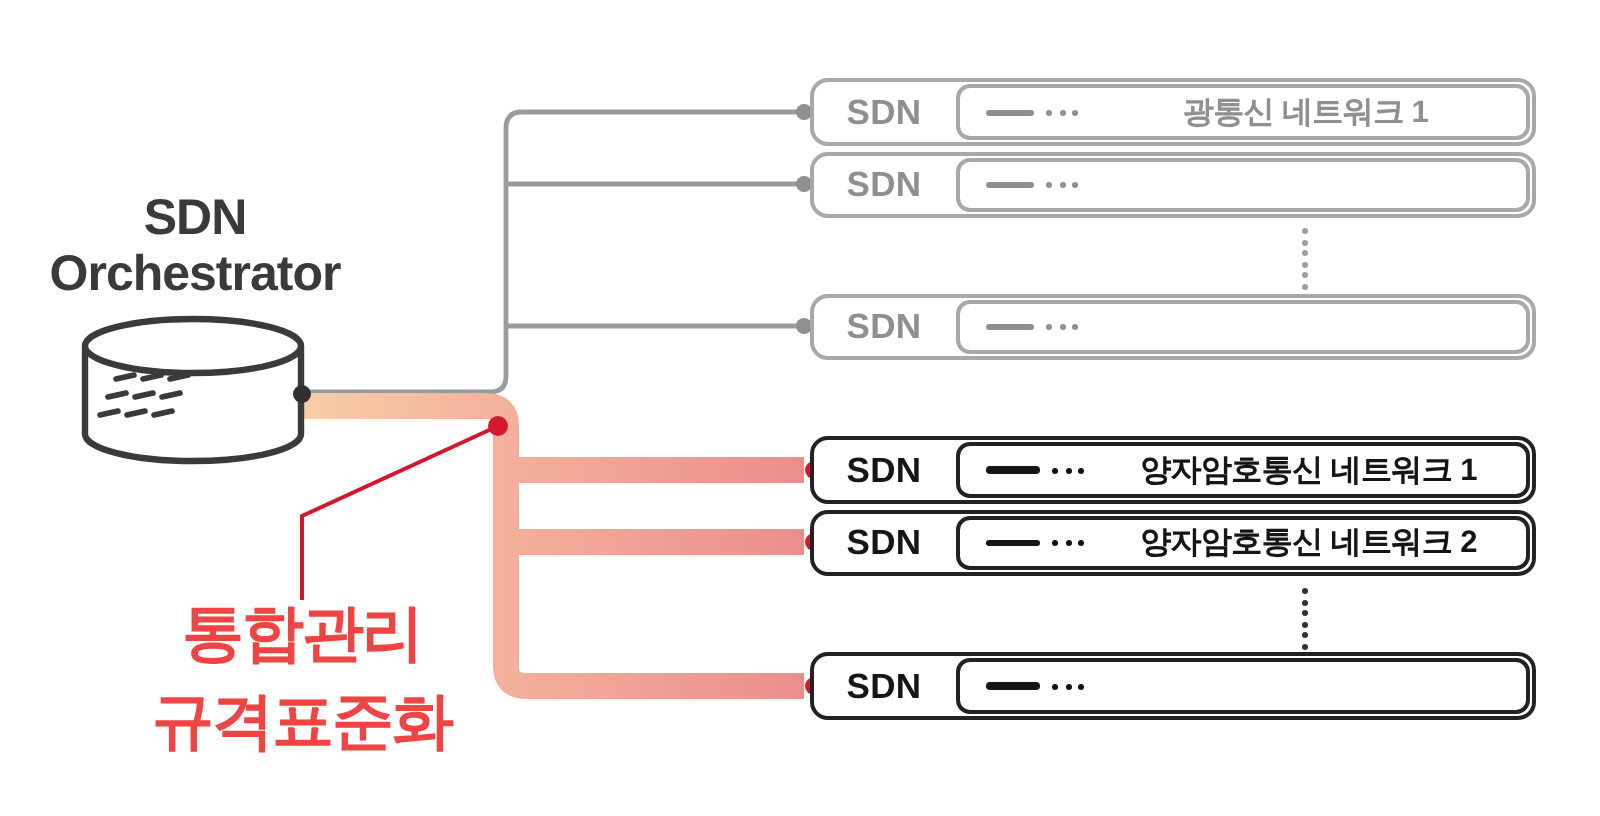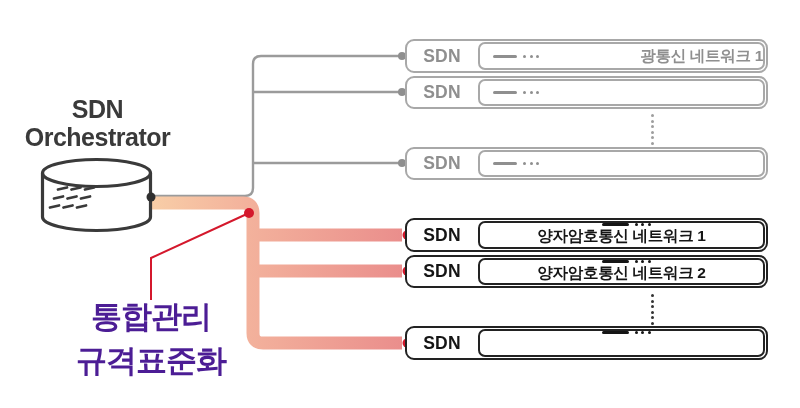--- a/index.html
+++ b/index.html
@@ -15,49 +15,49 @@
   .orch-title{
     position:absolute;left:5px;top:95px;width:185px;
     text-align:center;font-size:25px;font-weight:800;line-height:1.12;
     color:#3a3a3a;letter-spacing:-0.5px;
   }
 
   
   .annotation{
     position:absolute;left:30px;top:295px;width:242px;
     text-align:center;font-size:31px;font-weight:800;line-height:1.42;
-    color:#4c1d95;letter-spacing:-1px;
+    color:#ef4444;letter-spacing:-1px;
   }
 
   
   .row{
     position:absolute;left:405px;width:363px;
     border:2px solid #a8a8a8;border-radius:9px;
     display:flex;background:#fff;box-sizing:border-box;
   }
   .row .sdn-cell{
     width:70px;display:flex;align-items:center;justify-content:center;
     font-size:17.5px;font-weight:700;letter-spacing:0.2px;
   }
   .row .inner{
     flex:1;margin:1px;border:2px solid #a8a8a8;border-radius:7px;
     display:flex;align-items:center;box-sizing:border-box;
   }
   .row.optical{color:#8f8f8f;}
   .row.quantum{border-color:#222;color:#151515;}
-  .row.quantum .inner{border-color:#222;flex-direction:column;}
+  .row.quantum .inner{border-color:#222;}
   .row.quantum .sdn-cell{font-weight:800;color:#151515;}
 
   .link-glyph{display:flex;align-items:center;margin-left:13px;}
   .link-glyph .bar{width:24px;height:3px;background:currentColor;border-radius:2px;margin-right:6px;}
   .row.quantum .link-glyph .bar{width:27px;height:3.2px;}
   .link-glyph .d{width:3px;height:3px;border-radius:50%;background:currentColor;margin-right:3.5px;}
 
   .net-label{
-    flex:1;text-align:right;font-size:15.5px;font-weight:700;
+    flex:1;text-align:center;font-size:15.5px;font-weight:700;
     letter-spacing:-0.3px;padding-right:0;
   }
   .row.quantum .net-label{font-weight:800;}
 
   
   .vdots{position:absolute;left:651px;display:flex;flex-direction:column;gap:2.5px;}
   .vdots span{width:3px;height:3px;border-radius:50%;background:#9e9e9e;display:block;}
   .vdots.dark span{background:#333;}
 </style>
 </head>

